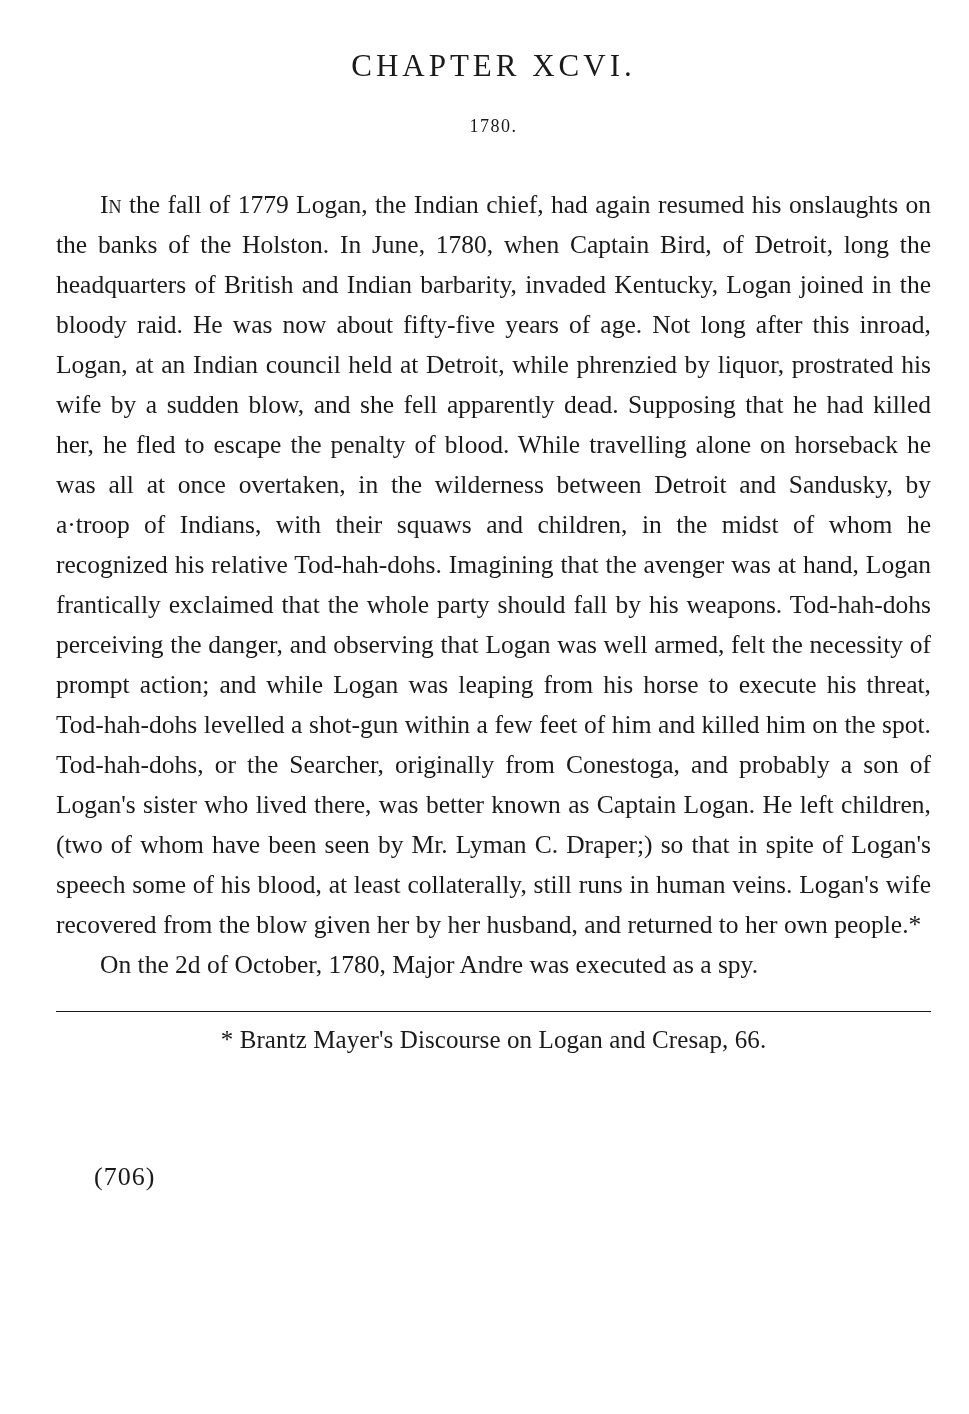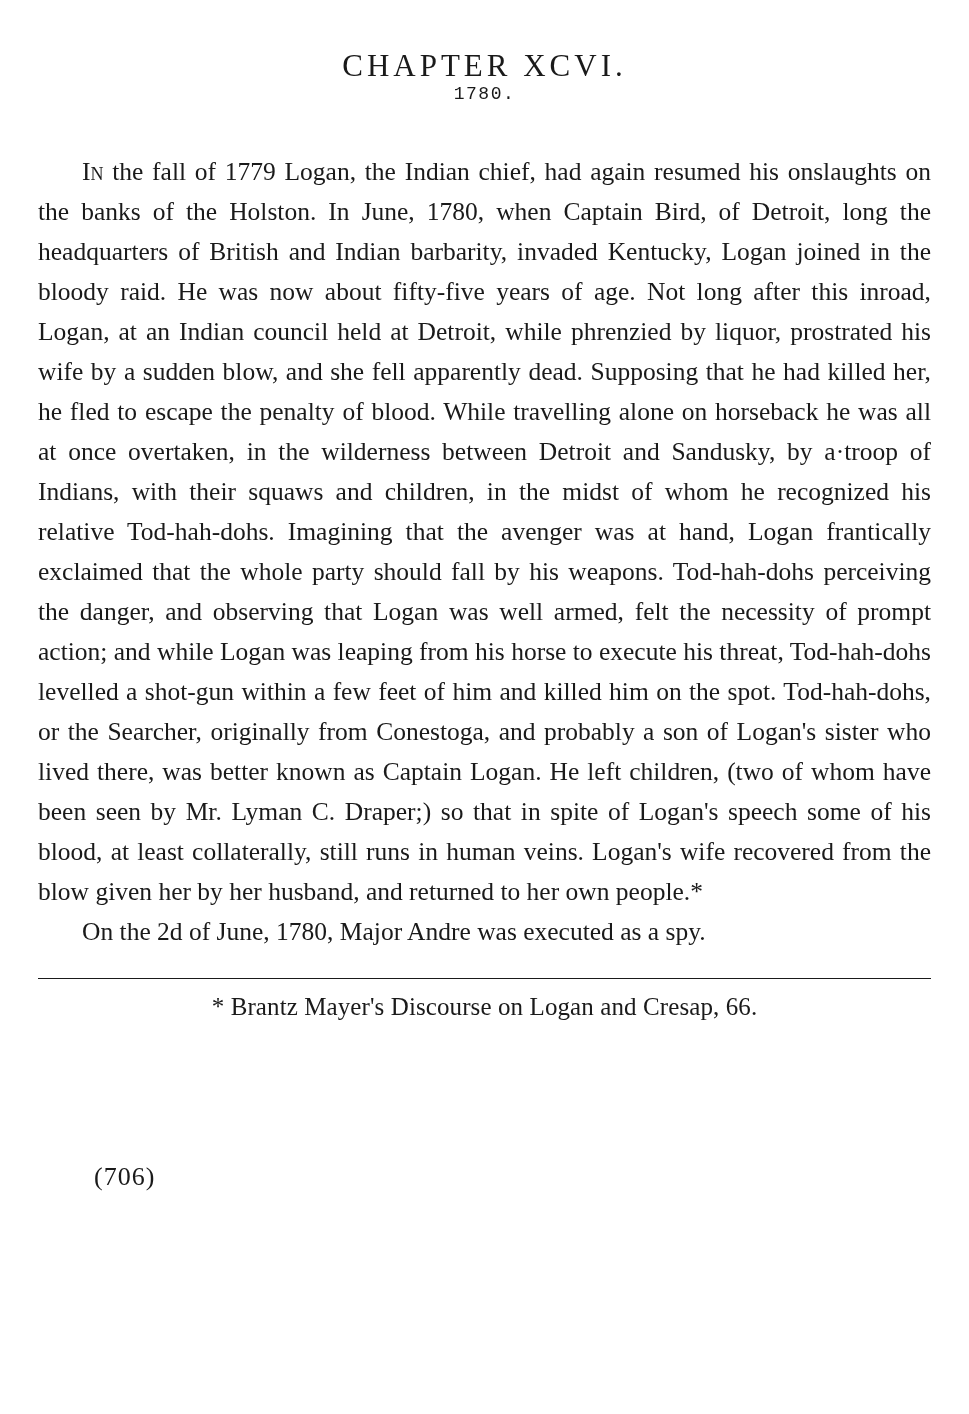--- a/index.html
+++ b/index.html
@@ -12,38 +12,38 @@
     height: 1414px;
     font-family: "Liberation Serif", "DejaVu Serif", serif;
     color: #1a1a1a;
     position: relative;
     overflow: hidden;
   }
   .page {
     width: 969px;
     height: 1210px;
     box-sizing: border-box;
-    padding: 30px 38px 0 38px;
+    padding: 30px 38px 0 56px;
     position: relative;
   }
   .chapter-title {
     text-align: center;
     font-size: 31px;
     letter-spacing: 4px;
     margin-top: 18px;
     margin-bottom: 0;
     font-weight: normal;
     font-family: "Liberation Serif", "DejaVu Serif", serif;
   }
   .chapter-year {
     text-align: center;
     font-size: 18px;
     letter-spacing: 1.5px;
+    margin-top: 32px;
     font-weight: normal;
-    font-family: Liberation Mono, monospace;
   }
   .chapter-subtitle {
     text-align: center;
     font-size: 19px;
     margin-top: 26px;
     margin-bottom: 0;
     font-weight: normal;
     letter-spacing: 0.2px;
   }
   .body-text {
@@ -88,21 +88,21 @@
 
 <div class="page">
 
   <h1 class="chapter-title">CHAPTER XCVI.</h1>
 
   <div class="chapter-year">1780.</div>
 
 
   <div class="body-text">
     <p><span class="smallcaps">In</span><span> the fall of 1779 Logan, the Indian chief, had again resumed his onslaughts on the banks of the Holston.   In June, 1780, when Captain Bird, of Detroit, long the headquarters of British and Indian barbarity, invaded Kentucky, Logan joined in the bloody raid.   He was now about fifty-five years of age.   Not long after this inroad, Logan, at an Indian council held at Detroit, while phrenzied by liquor, prostrated his wife by a sudden blow, and she fell apparently dead.   Supposing that he had killed her, he fled to escape the penalty of blood.   While travelling alone on horseback he was all at once overtaken, in the wilderness between Detroit and Sandusky, by a·troop of Indians, with their squaws and children, in the midst of whom he recognized his relative Tod-hah-dohs.   Imagining that the avenger was at hand, Logan frantically exclaimed that the whole party should fall by his weapons.   Tod-hah-dohs perceiving the danger, and observing that Logan was well armed, felt the necessity of prompt action; and while Logan was leaping from his horse to execute his threat, Tod-hah-dohs levelled a shot-gun within a few feet of him and killed him on the spot.   Tod-hah-dohs, or the Searcher, originally from Conestoga, and probably a son of Logan's sister who lived there, was better known as Captain Logan.   He left children, (two of whom have been seen by Mr. Lyman C. Draper;) so that in spite of Logan's speech some of his blood, at least collaterally, still runs in human veins.   Logan's wife recovered from the blow given her by her husband, and returned to her own people.*</span></p>
-    <p>On the 2d of June, 1780, Major Andre was executed as a spy.</p>
+    <p>On the 2d of October, 1780, Major Andre was executed as a spy.</p>
   </div>
 
   <hr class="footnote-rule">
 
   <div class="footnote">* Brantz Mayer's Discourse on Logan and Cresap, 66.</div>
 
   <div class="page-number">(706)</div>
 
 </div>
 

